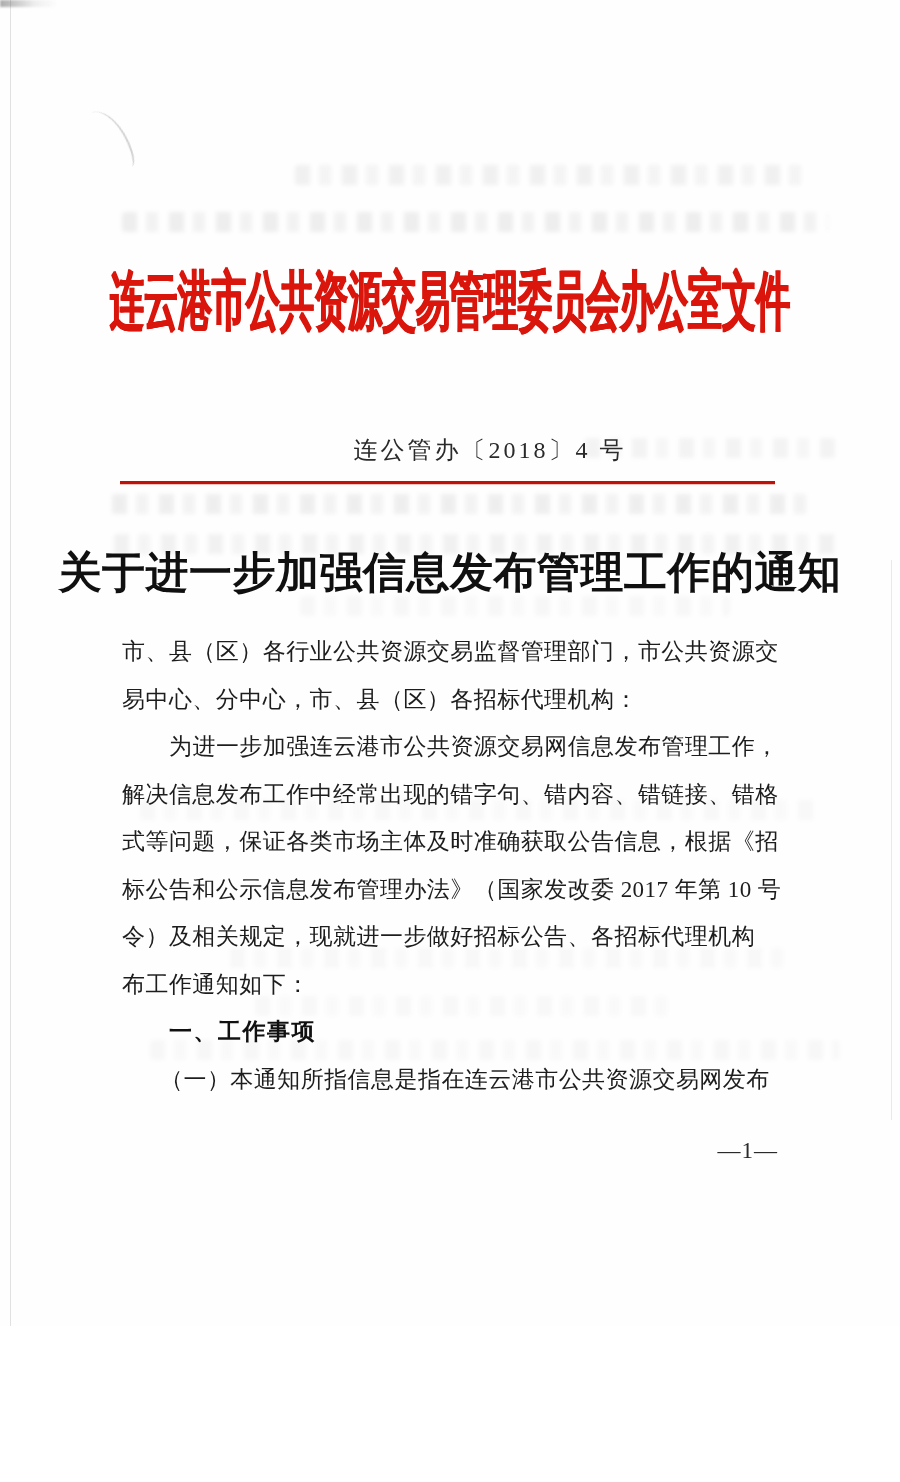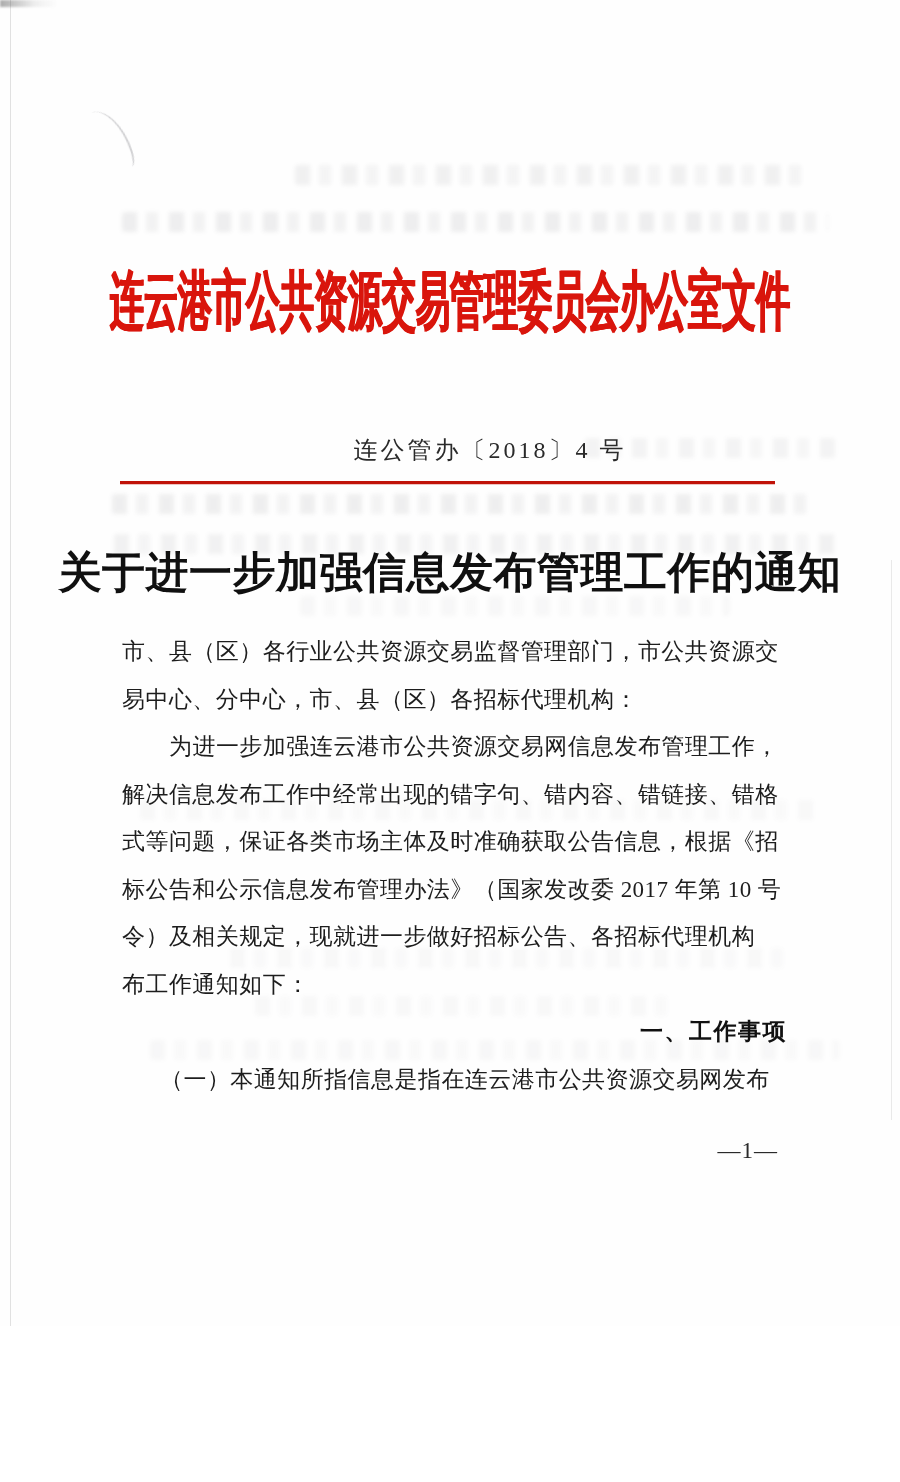--- a/index.html
+++ b/index.html
@@ -130,21 +130,20 @@
     line-height: 47.5px;
     white-space: nowrap;
   }
   .body-text .indent { padding-left: 47px; }
   .body-text .indent-paren { padding-left: 38px; }
   .body-text .heading {
     font-family: "Liberation Sans", "DejaVu Sans", sans-serif;
     font-weight: 700;
     letter-spacing: 1.5px;
     color: #111;
-    text-align: right;
   }
 
   .page-number {
     position: absolute;
     right: 122px; top: 1138px;
     font-size: 23px;
     letter-spacing: 1px;
     color: #2a2a2a;
   }
 </style>

